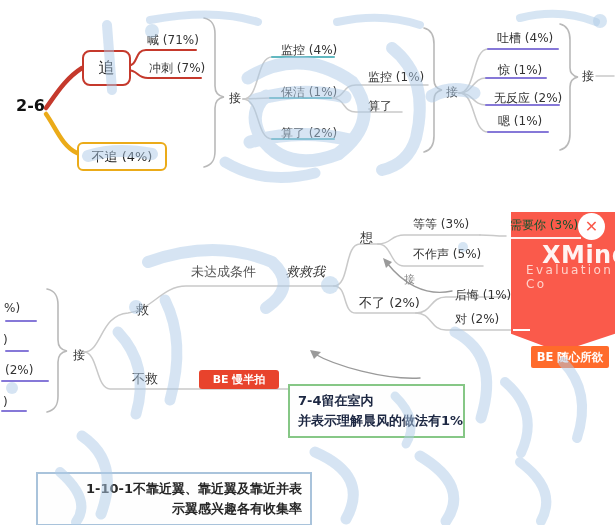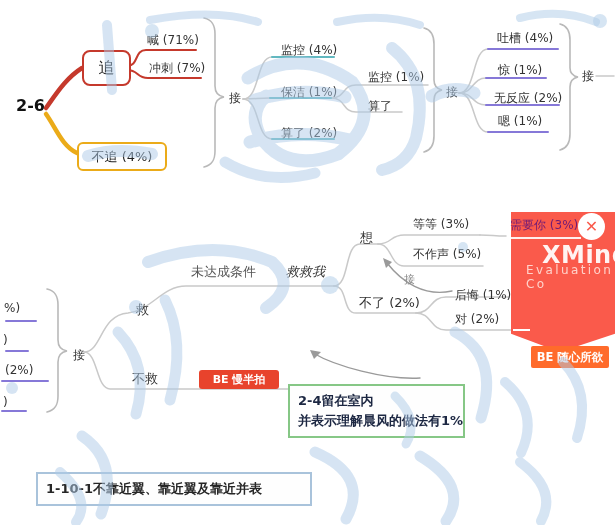--- a/index.html
+++ b/index.html
@@ -17,31 +17,31 @@
        background:#fff;border-radius:8px;z-index:3;color:#222;}
   .box.red{border:2px solid #c5392c;font-size:16px;}
   .box.yellow{border:2px solid #ebab19;font-size:13px;border-radius:6px;}
   .badge{position:absolute;display:flex;align-items:center;justify-content:center;
          background:#e8432c;border-radius:3px;font-size:11px;font-weight:bold;z-index:3;}
   .badge.maroon{color:#7e1c10;}
   .badge.white{color:#fff;}
   .note{position:absolute;background:#fefefe;font-size:13px;font-weight:bold;
         line-height:1.55;padding:5px 8px;z-index:3;white-space:nowrap;}
   .note.green{border:2px solid #86c786;color:#1c2742;}
-  .note.blue{border:2px solid #a9c3db;color:#262626;}
+  .note.blue{border:2px solid #a9c3db;color:#262626;text-align:right;}
   #ribbon{position:absolute;left:511px;top:212px;width:104px;height:140px;background:#fa5a4b;
           clip-path:polygon(0 0,100% 0,100% 87%,47% 100%,0 87%);z-index:3;}
   #xlogo{position:absolute;left:578px;top:213px;width:27px;height:27px;border-radius:50%;
          background:#fff;color:#fa5a4b;display:flex;align-items:center;justify-content:center;
          font-size:16px;font-weight:bold;z-index:4;}
   #xmind-word{position:absolute;left:542px;top:241px;font-size:24px;font-weight:bold;
          color:rgba(255,255,255,.93);letter-spacing:.5px;z-index:4;}
   #xmind-ed{position:absolute;left:526px;top:263px;font-size:12px;letter-spacing:2.4px;
          color:#ffd2ca;z-index:4;}
-  #needyou{position:absolute;left:510px;top:217px;font-size:12px;color:#701a75;z-index:4;
+  #needyou{position:absolute;left:510px;top:217px;font-size:12px;color:#14532d;z-index:4;
          border-bottom:2px solid rgba(255,255,255,.9);padding:0 3px 3px 0;white-space:nowrap;text-align:center;}
   #befree{position:absolute;left:531px;top:306px;width:78px;height:22px;background:#ff6b2b;
          border-radius:2px;display:flex;align-items:center;justify-content:center;
          color:#fff;font-size:11.5px;font-weight:bold;z-index:4;margin-top:40px;}
 </style>
 </head>
 <body>
 
 <div id="stage">
 
@@ -142,25 +142,26 @@
   <div class="n n13" style="left:359px;top:295px;">不了 (2%)</div>
   <div class="n" style="left:413px;top:217px;">等等 (3%)</div>
   <div class="n" style="left:413px;top:247px;">不作声 (5%)</div>
   <div class="n tiny" style="left:404px;top:273px;">接</div>
   <div class="n" style="left:455px;top:280px;margin-top:8px;">后悔 (1%)</div>
   <div class="n" style="left:455px;top:312px;">对 (2%)</div>
 
   <div class="badge white" style="left:199px;top:370px;width:80px;height:19px;">BE 慢半拍</div>
 
   <div class="note green" style="left:288px;top:384px;width:157px;">
-    <div>2-4留在室内</div>
+    <div>7-4留在室内</div>
     <div>并表示理解晨风的做法有1%</div>
   </div>
   <div class="note blue" style="left:36px;top:472px;width:256px;">
     <div>1-10-1不靠近翼、靠近翼及靠近并表</div>
+    <div>示翼感兴趣各有收集率</div>
   </div>
 
   <div id="ribbon"></div>
   <div id="xlogo">✕</div>
   <div id="xmind-word">XMind</div>
   <div id="xmind-ed">Evaluation Co</div>
   <div id="needyou">需要你 (3%)</div>
   <div id="befree">BE 随心所欲</div>
 
   <svg id="overlay" class="layer" width="615" height="525">

